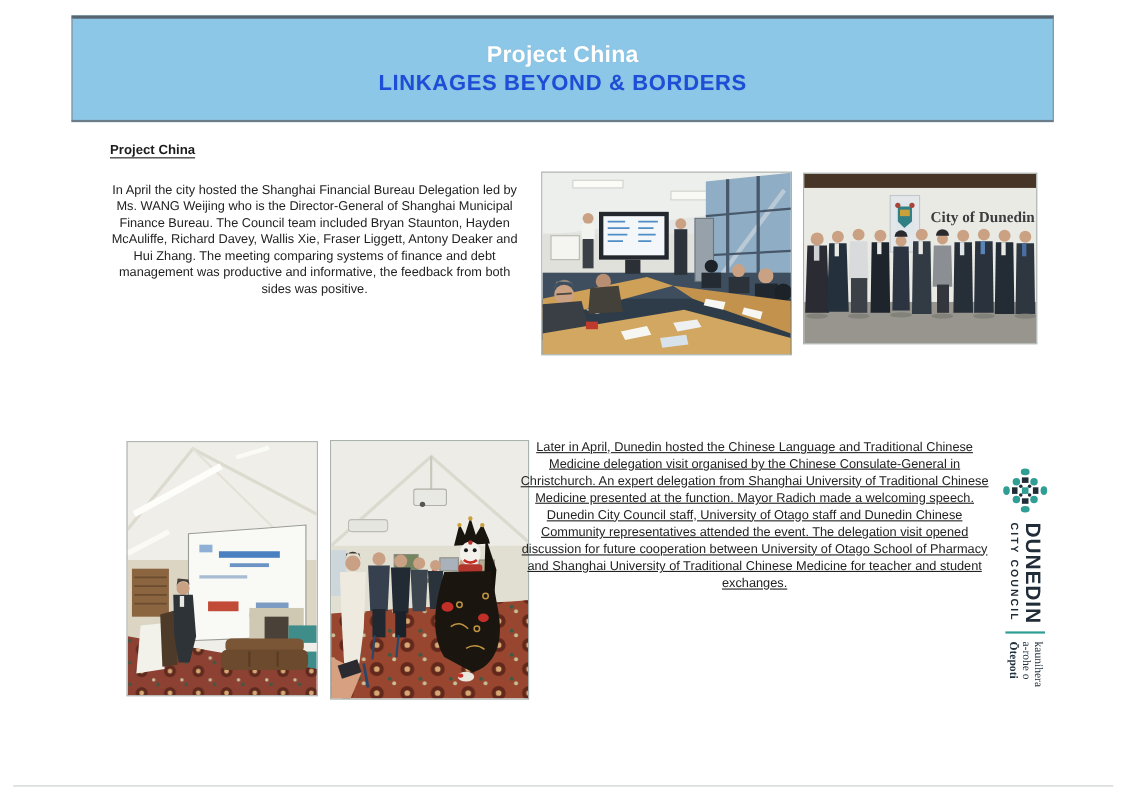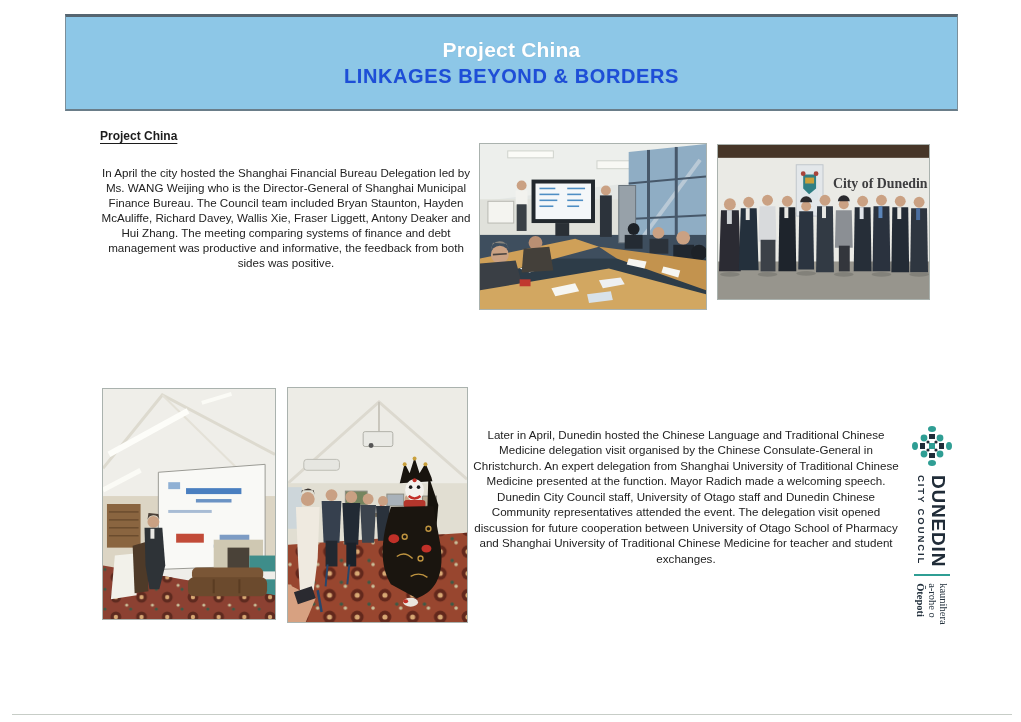--- a/index.html
+++ b/index.html
@@ -33,25 +33,25 @@
   .sec-heading{
     position:absolute;left:100px;top:129px;
     font-size:12px;font-weight:700;color:#1c1c1c;
     text-decoration:underline;text-underline-offset:3px;
   }
   .para{
     color:#222222;font-size:11.6px;line-height:15.1px;
     text-align:center;white-space:normal;
   }
   .para1{position:absolute;left:100px;top:153px;width:372px;}
-  .para2{position:absolute;left:470px;top:415px;width:432px;line-height:15.5px;}
+  .para2{position:absolute;left:470px;top:387px;width:432px;line-height:15.5px;text-decoration:underline;}
 
   
   .photo{
-    position:absolute;margin:4px;padding:0;box-sizing:border-box;
+    position:absolute;margin:17px;padding:0;box-sizing:border-box;
     border:1px solid #aab2ae;background:#e8e8e4;overflow:hidden;
   }
   .photo svg{display:block;width:100%;height:100%;}
   .photo1{left:475px;top:139px;width:228px;height:167px;}
   .photo2{left:713px;top:140px;width:213px;height:156px;}
   .photo3{left:98px;top:384px;width:174px;height:232px;}
   .photo4{left:283px;top:383px;width:181px;height:236px;}
 
   
   .logo-wrap{position:absolute;left:903px;top:424px;width:58px;height:214px;}

